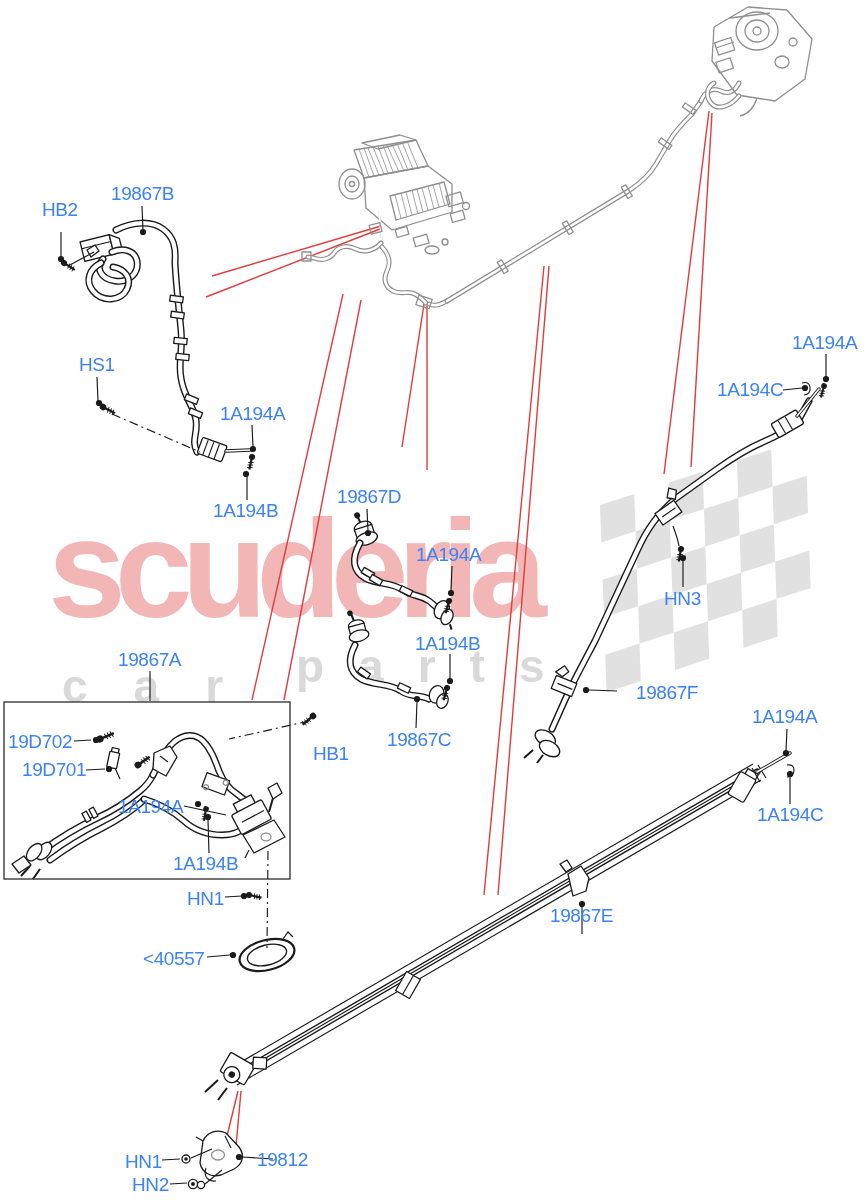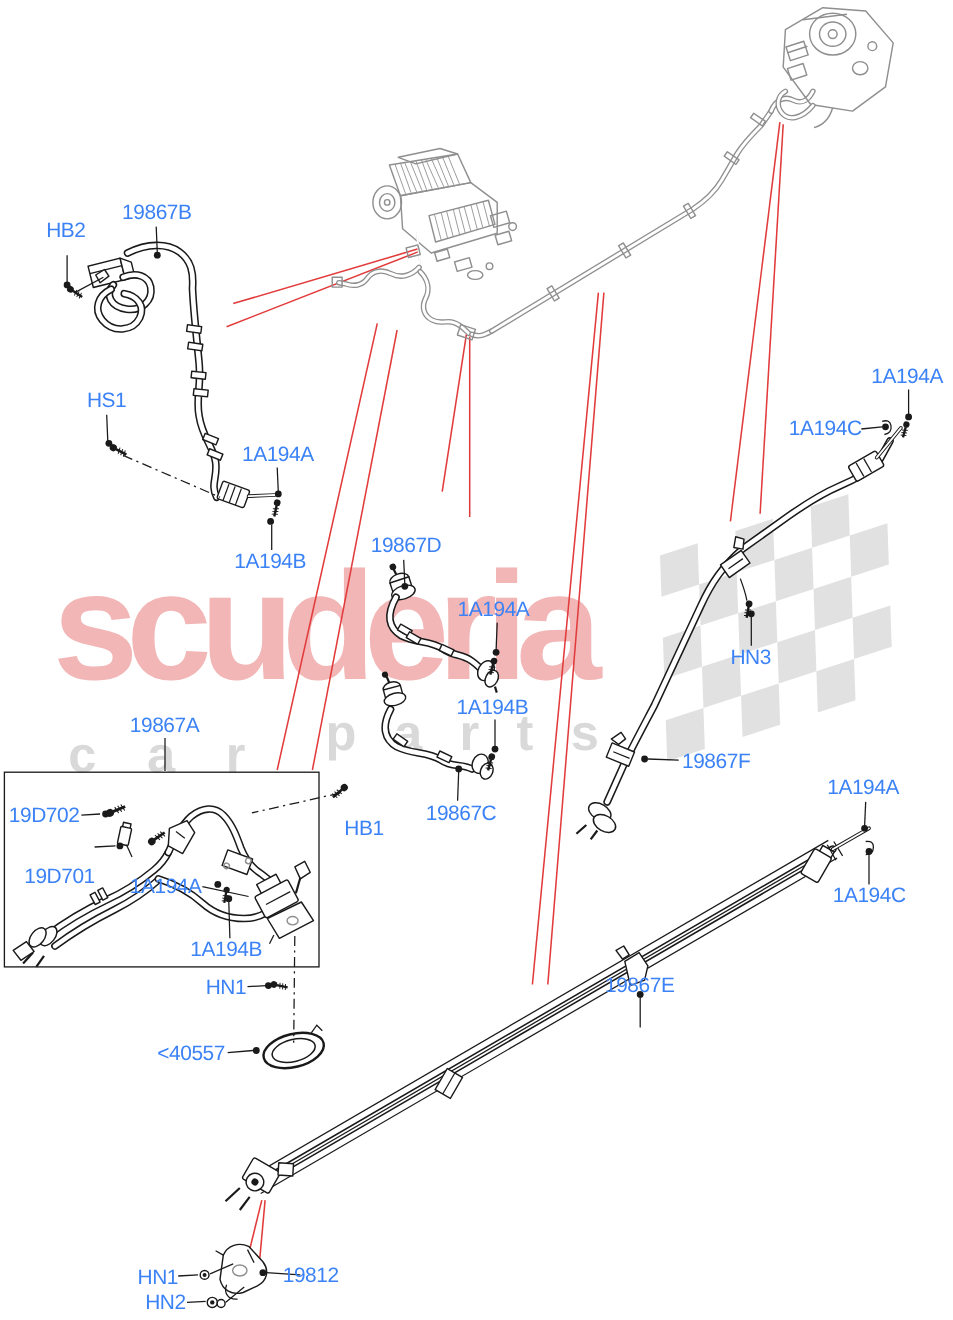--- a/index.html
+++ b/index.html
@@ -454,28 +454,28 @@
   <div class="plbl" style="left:79px;top:355px">HS1</div>
   <div class="plbl" style="left:220px;top:404px">1A194A</div>
   <div class="plbl" style="left:213px;top:501px">1A194B</div>
   <div class="plbl" style="left:337px;top:487px">19867D</div>
   <div class="plbl" style="left:416px;top:545px">1A194A</div>
   <div class="plbl" style="left:415px;top:634px">1A194B</div>
   <div class="plbl" style="left:387px;top:730px">19867C</div>
   <div class="plbl" style="left:792px;top:333px">1A194A</div>
   <div class="plbl" style="left:717px;top:380px">1A194C</div>
   <div class="plbl" style="left:664px;top:589px">HN3</div>
-  <div class="plbl" style="left:620px;top:683px">19867F</div>
+  <div class="plbl" style="left:636px;top:683px">19867F</div>
   <div class="plbl" style="left:752px;top:707px">1A194A</div>
   <div class="plbl" style="left:757px;top:805px">1A194C</div>
   <div class="plbl" style="left:118px;top:650px">19867A</div>
   <div class="plbl" style="left:8px;top:732px">19D702</div>
-  <div class="plbl" style="left:22px;top:788px">19D701</div>
+  <div class="plbl" style="left:22px;top:760px">19D701</div>
   <div class="plbl" style="left:313px;top:744px">HB1</div>
   <div class="plbl" style="left:118px;top:797px">1A194A</div>
   <div class="plbl" style="left:173px;top:854px">1A194B</div>
   <div class="plbl" style="left:187px;top:889px">HN1</div>
   <div class="plbl" style="left:143px;top:949px">&lt;40557</div>
-  <div class="plbl" style="left:550px;top:887px">19867E</div>
+  <div class="plbl" style="left:550px;top:906px">19867E</div>
   <div class="plbl" style="left:125px;top:1152px">HN1</div>
   <div class="plbl" style="left:257px;top:1150px">19812</div>
   <div class="plbl" style="left:132px;top:1175px">HN2</div>
 </div>
 
 </body></html>

